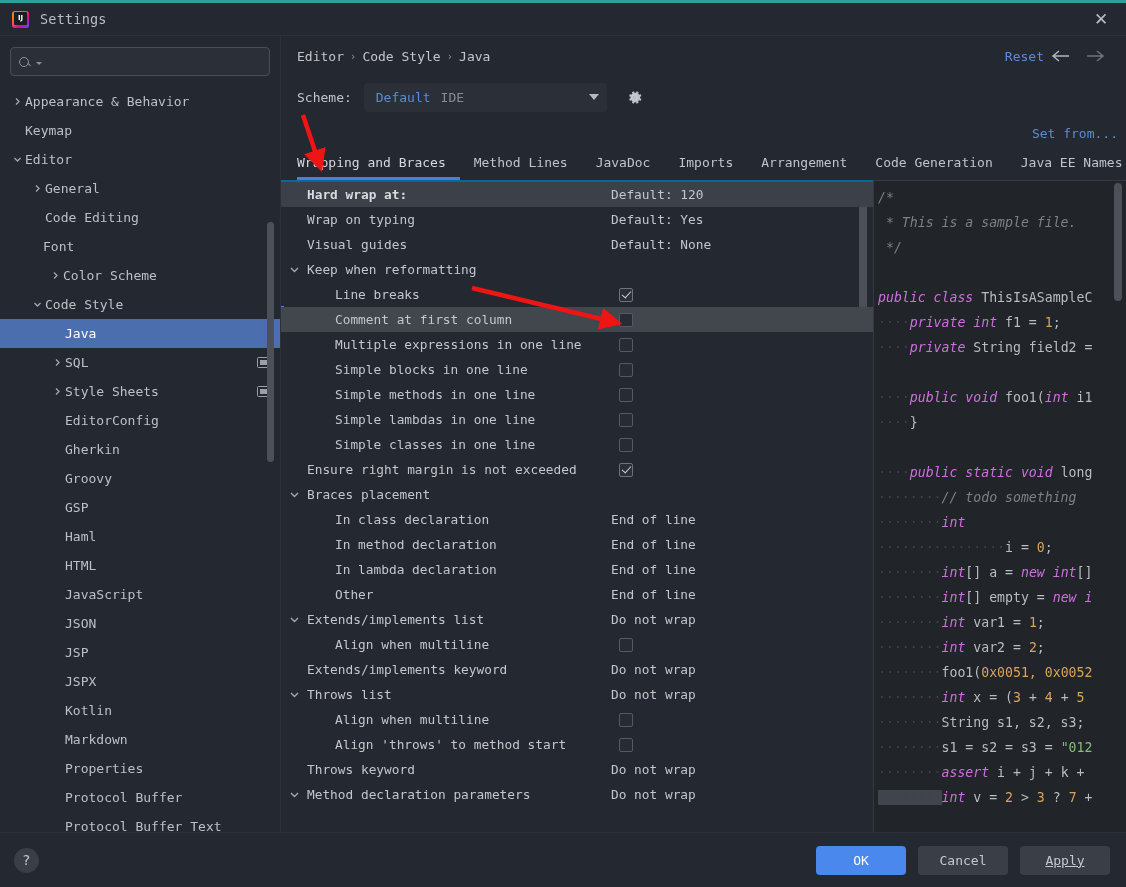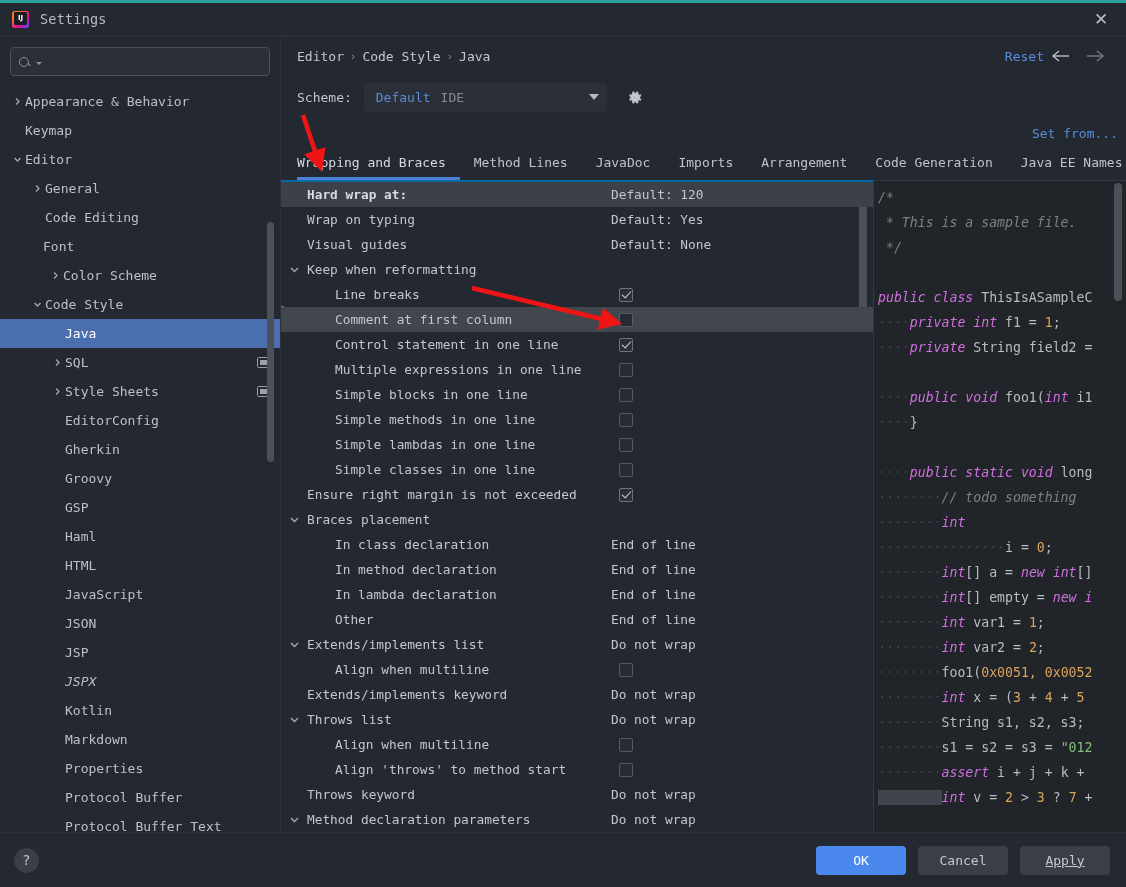--- a/index.html
+++ b/index.html
@@ -462,21 +462,21 @@
             <span class="tree-label">JavaScript</span>
           </div>
           <div class="tree-row" style="padding-left: 50px;">
             <span class="tree-arrow"></span>
             <span class="tree-label">JSON</span>
           </div>
           <div class="tree-row" style="padding-left: 50px;">
             <span class="tree-arrow"></span>
             <span class="tree-label">JSP</span>
           </div>
-          <div class="tree-row" style="padding-left: 50px; font-style: italic;">
+          <div class="tree-row" style="padding-left: 50px;">
             <span class="tree-arrow"></span>
             <span class="tree-label">JSPX</span>
           </div>
           <div class="tree-row" style="padding-left: 50px;">
             <span class="tree-arrow"></span>
             <span class="tree-label">Kotlin</span>
           </div>
           <div class="tree-row" style="padding-left: 50px;">
             <span class="tree-arrow"></span>
             <span class="tree-label">Markdown</span>
@@ -574,24 +574,20 @@
             </div>
             <div class="srow">
               <span class="slabel" style="margin-left: 54px;">Line breaks</span>
               <span class="cbox checked"></span>
             </div>
             <div class="srow hl-sel">
               <span class="slabel" style="margin-left: 54px;">Comment at first column</span>
               <span class="cbox dark"></span>
             </div>
             <div class="srow">
-              <span class="slabel" style="margin-left: 54px;">Control statement in one line</span>
-              <span class="cbox checked"></span>
-            </div>
-            <div class="srow">
               <span class="slabel" style="margin-left: 54px;">Multiple expressions in one line</span>
               <span class="cbox dark"></span>
             </div>
             <div class="srow">
               <span class="slabel" style="margin-left: 54px;">Simple blocks in one line</span>
               <span class="cbox dark"></span>
             </div>
             <div class="srow">
               <span class="slabel" style="margin-left: 54px;">Simple methods in one line</span>
               <span class="cbox dark"></span>

